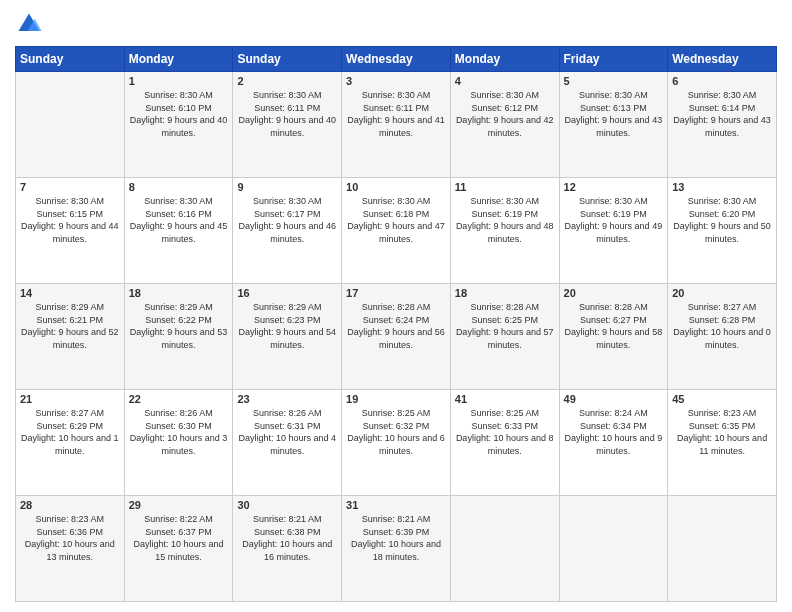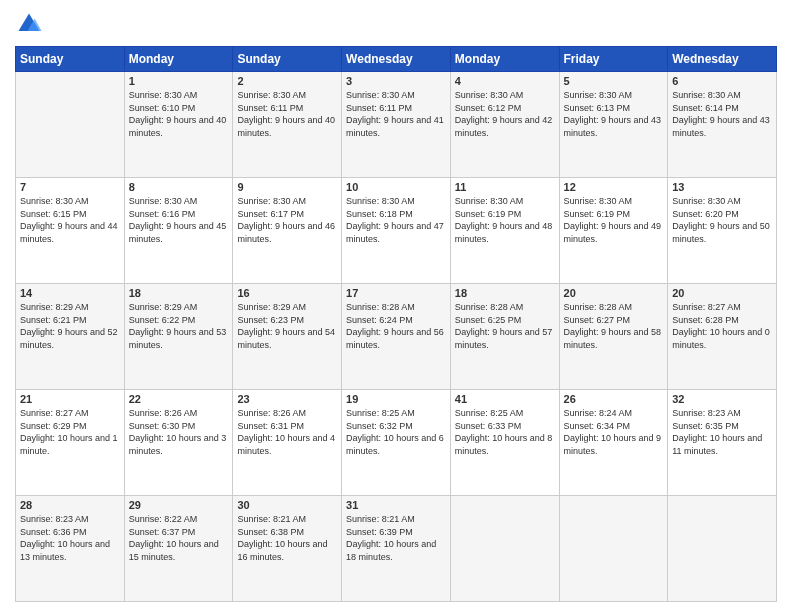--- a/index.html
+++ b/index.html
@@ -92,20 +92,21 @@
     .day-num {
       font-size: 11px;
       font-weight: bold;
       display: block;
       margin-bottom: 2px;
     }
     .day-info {
       font-size: 9px;
       line-height: 1.4;
       color: #333;
+      text-align: center;
     }
   </style>
 </head>
 <body>
 
 <div class="page">
   <div class="header">
     <div class="logo">
       <svg class="logo-icon" viewBox="0 0 40 40">
         <polygon points="20,5 35,30 5,30" fill="#2266cc"></polygon>
@@ -237,25 +238,25 @@
           </td>
           <td>
             <span class="day-num">19</span>
             <div class="day-info">Sunrise: 8:25 AM<br>Sunset: 6:32 PM<br>Daylight: 10 hours and 6 minutes.</div>
           </td>
           <td>
             <span class="day-num">41</span>
             <div class="day-info">Sunrise: 8:25 AM<br>Sunset: 6:33 PM<br>Daylight: 10 hours and 8 minutes.</div>
           </td>
           <td>
-            <span class="day-num">26</span>
+            <span class="day-num">49</span>
             <div class="day-info">Sunrise: 8:24 AM<br>Sunset: 6:34 PM<br>Daylight: 10 hours and 9 minutes.</div>
           </td>
           <td>
-            <span class="day-num">32</span>
+            <span class="day-num">45</span>
             <div class="day-info">Sunrise: 8:23 AM<br>Sunset: 6:35 PM<br>Daylight: 10 hours and 11 minutes.</div>
           </td>
         </tr>
         <tr>
           <td>
             <span class="day-num">28</span>
             <div class="day-info">Sunrise: 8:23 AM<br>Sunset: 6:36 PM<br>Daylight: 10 hours and 13 minutes.</div>
           </td>
           <td>
             <span class="day-num">29</span>

